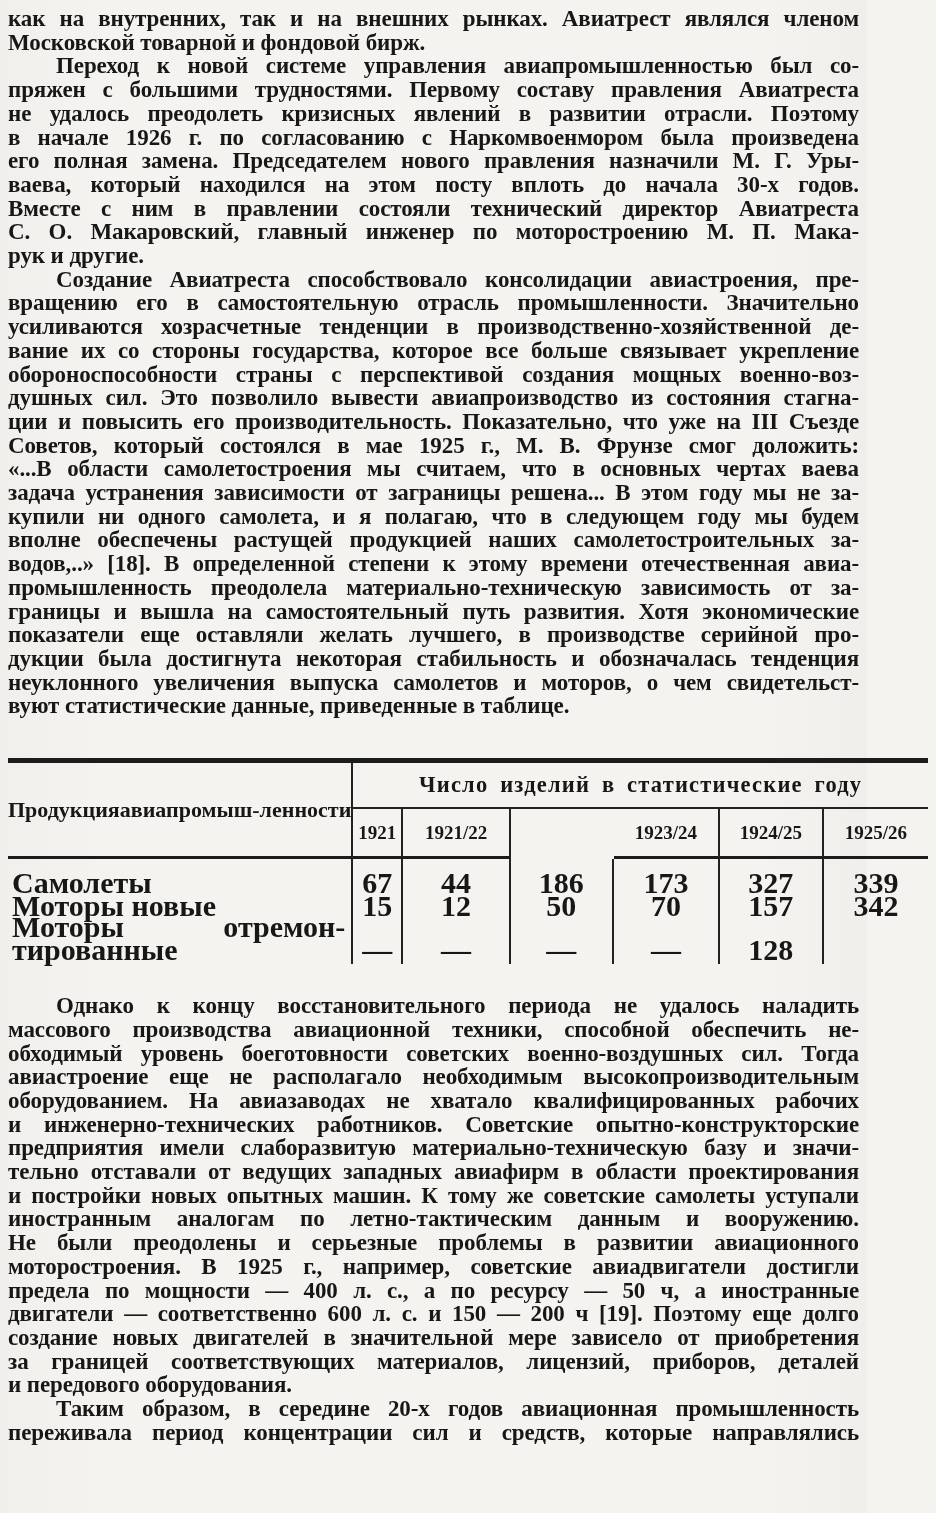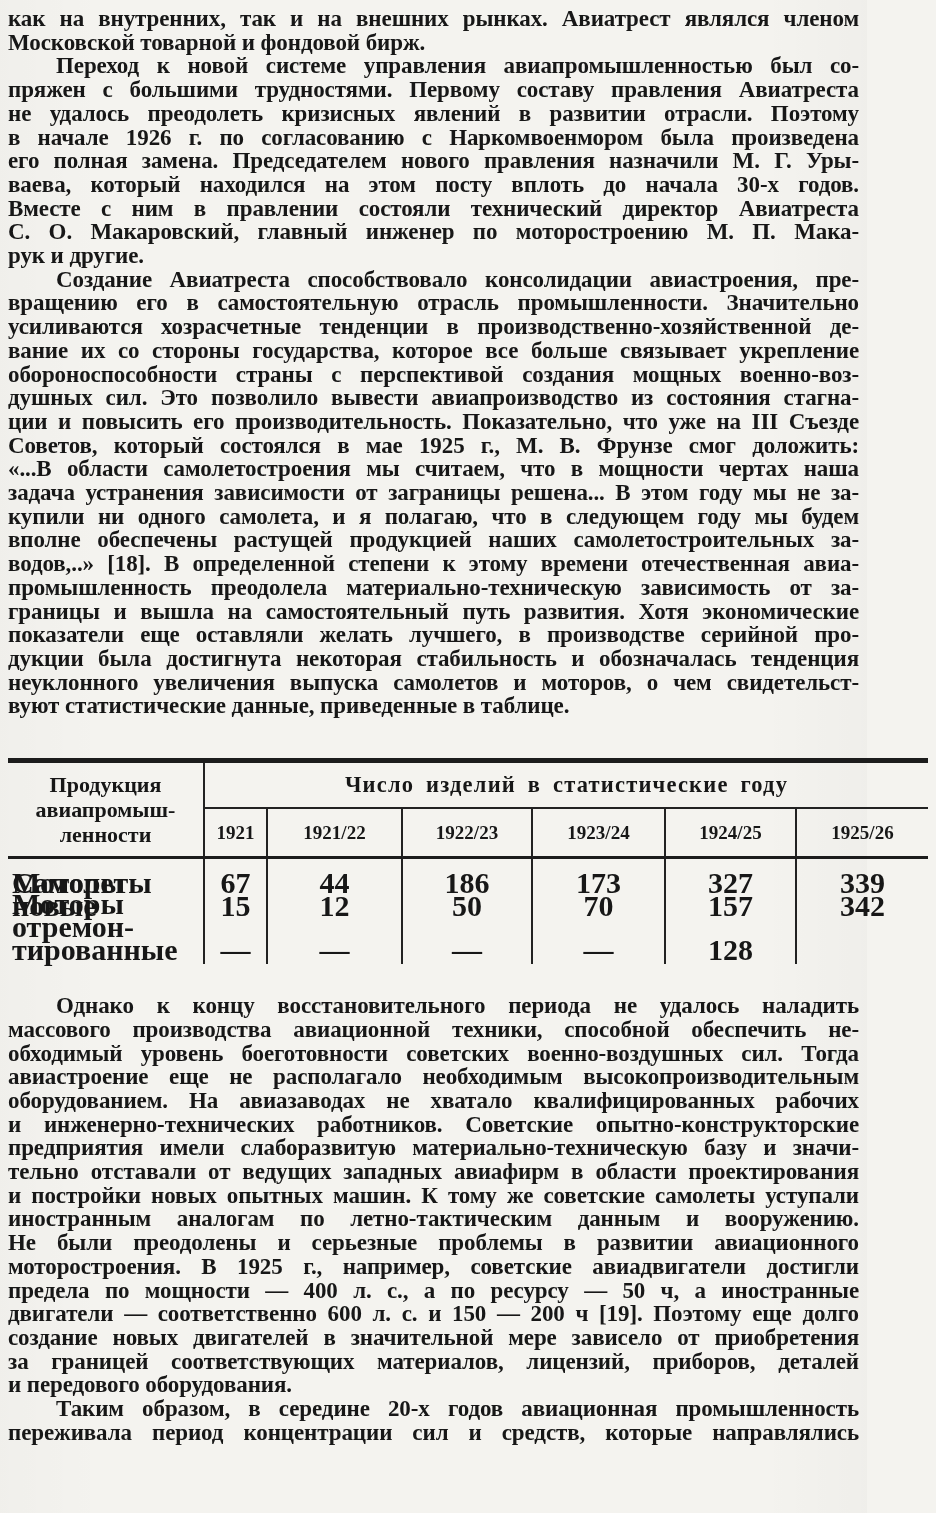--- a/index.html
+++ b/index.html
@@ -40,21 +40,21 @@
     grid-template-rows:46px 50px 38px 23px 44px;
     border-top:5px solid #1c1c1c;
     width:920px;
   }
   .cell{box-sizing:border-box;}
   .bR{border-right:2px solid #222;}
   .bB2{border-bottom:2px solid #222;}
   .bB3{border-bottom:3px solid #1c1c1c;}
   .colhead{
     grid-column:1;grid-row:1/3;
-    display:flex;flex-direction:column;justify-content:center;align-items:center;
+    display:flex;flex-direction:row;justify-content:center;align-items:center;
     text-align:center;
     font-size:22px;line-height:25px;
   }
   .spanhead{
     grid-column:2/8;grid-row:1;
     display:flex;justify-content:center;align-items:center;
     font-size:22.5px;letter-spacing:1.2px;word-spacing:5px;
   }
   .yearcell{
     grid-row:2;
@@ -95,21 +95,21 @@
     </div>
   <div class="para">
       <div class="line indent">Создание Авиатреста способствовало консолидации авиастроения, пре-</div>
       <div class="line">вращению его в самостоятельную отрасль промышленности. Значительно</div>
       <div class="line">усиливаются хозрасчетные тенденции в производственно-хозяйственной де-</div>
       <div class="line">вание их со стороны государства, которое все больше связывает укрепление</div>
       <div class="line">обороноспособности страны с перспективой создания мощных военно-воз-</div>
       <div class="line">душных сил. Это позволило вывести авиапроизводство из состояния стагна-</div>
       <div class="line">ции и повысить его производительность. Показательно, что уже на III Съезде</div>
       <div class="line">Советов, который состоялся в мае 1925 г., М. В. Фрунзе смог доложить:</div>
-      <div class="line">«...В области самолетостроения мы считаем, что в мощности чертах наша</div>
+      <div class="line">«...В области самолетостроения мы считаем, что в основных чертах ваева</div>
       <div class="line">задача устранения зависимости от заграницы решена... В этом году мы не за-</div>
       <div class="line">купили ни одного самолета, и я полагаю, что в следующем году мы будем</div>
       <div class="line">вполне обеспечены растущей продукцией наших самолетостроительных за-</div>
       <div class="line">водов,..» [18]. В определенной степени к этому времени отечественная авиа-</div>
       <div class="line">промышленность преодолела материально-техническую зависимость от за-</div>
       <div class="line">границы и вышла на самостоятельный путь развития. Хотя экономические</div>
       <div class="line">показатели еще оставляли желать лучшего, в производстве серийной про-</div>
       <div class="line">дукции была достигнута некоторая стабильность и обозначалась тенденция</div>
       <div class="line">неуклонного увеличения выпуска самолетов и моторов, о чем свидетельст-</div>
       <div class="line end">вуют статистические данные, приведенные в таблице.</div>
@@ -121,21 +121,20 @@
       <div class="cell colhead bR bB3">
         <div>Продукция</div>
         <div>авиапромыш-</div>
         <div>ленности</div>
       </div>
 
       <div class="cell spanhead bB2">Число изделий в статистические году</div>
 
       <div class="cell yearcell bR bB3" style="grid-column:2">1921</div>
       <div class="cell yearcell bR bB3" style="grid-column:3">1921/22</div>
-      <div class="cell yearcell bR bB3" style="grid-column:4">1922/23</div>
       <div class="cell yearcell bR bB3" style="grid-column:5">1923/24</div>
       <div class="cell yearcell bR bB3" style="grid-column:6">1924/25</div>
       <div class="cell yearcell bB3" style="grid-column:7">1925/26</div>
 
       <div class="cell bodycell labelcell bR" style="grid-row:3;grid-column:1">Самолеты</div>
       <div class="cell bodycell bR" style="grid-row:3;grid-column:2">67</div>
       <div class="cell bodycell bR" style="grid-row:3;grid-column:3">44</div>
       <div class="cell bodycell bR" style="grid-row:3;grid-column:4">186</div>
       <div class="cell bodycell bR" style="grid-row:3;grid-column:5">173</div>
       <div class="cell bodycell bR" style="grid-row:3;grid-column:6">327</div>

